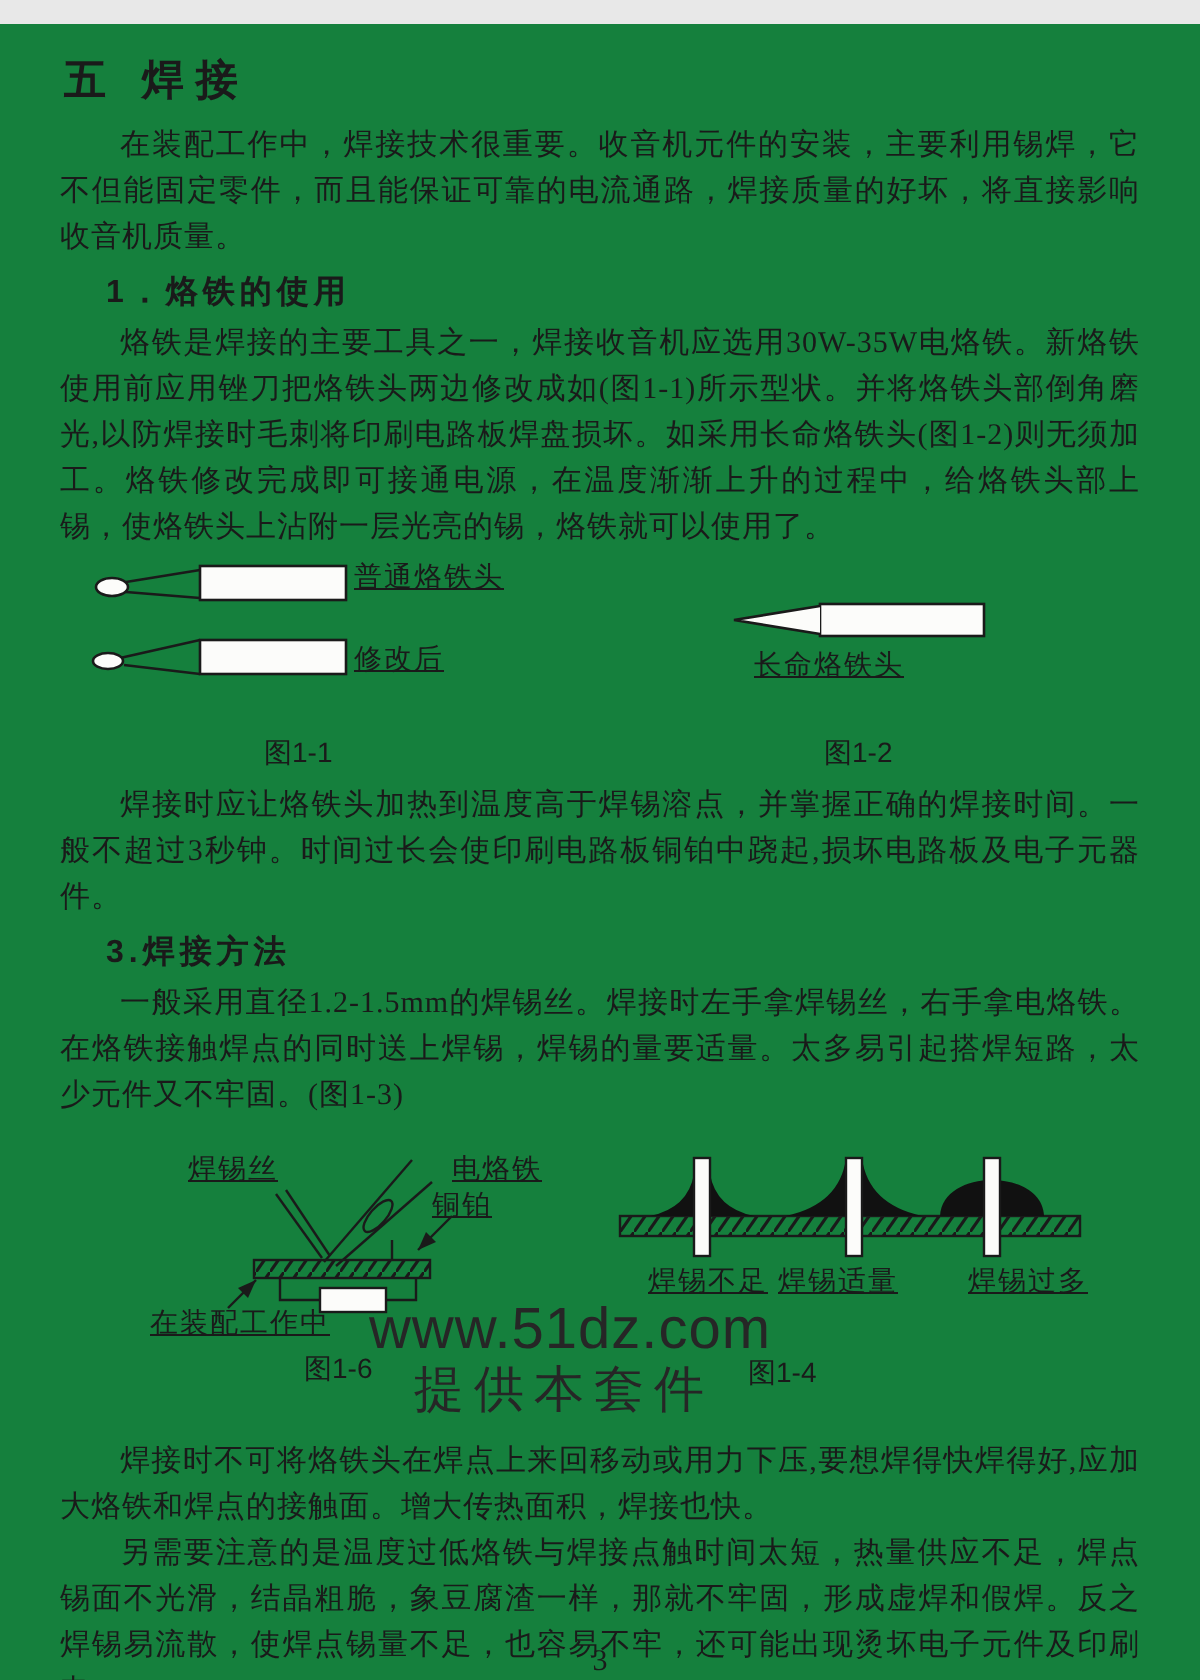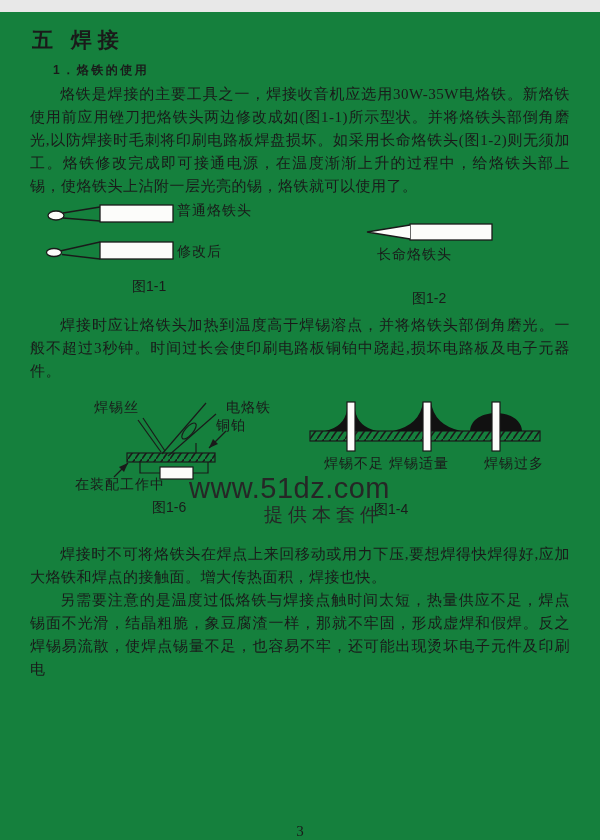--- a/index.html
+++ b/index.html
@@ -22,66 +22,68 @@
   }
   p.body-par{
     font-size:15px;line-height:23px;
     text-align:justify;
     text-indent:2em;
     margin:0;
     letter-spacing:0.5px;
   }
   h2.sec-head{
     font-family:"Liberation Sans", sans-serif;
-    font-size:12px;font-weight:bold;
+    font-size:16px;font-weight:bold;
     letter-spacing:2.5px;
     margin:5px 0 4px 23px;
   }
   .figrow{position:relative;width:540px;}
   .figrow1{height:110px;margin:4px 0 2px 0;}
   .figrow2{height:150px;margin:6px 0 4px 0;}
   .figrow svg{position:absolute;left:0;top:0;}
   .fig-label{
     position:absolute;
     font-family:"Liberation Serif", serif;
     font-size:14px;
     white-space:nowrap;
     letter-spacing:1px;
+    text-decoration:underline;
   }
   .fig-caption{
     position:absolute;
     font-family:"Liberation Sans", sans-serif;
     font-size:14px;
     white-space:nowrap;
   }
   .watermark{
     position:absolute;
     color:#262626;
     font-family:"Liberation Sans", sans-serif;
-    text-align:right;
+    text-align:center;
     z-index:5;
     line-height:1.05;
   }
   .wm1{left:150px;top:84px;width:210px;font-size:29px;letter-spacing:0.5px;}
-  .wm2{left:194px;top:116px;width:160px;font-size:19px;letter-spacing:5px;}
+  .wm2{left:172px;top:116px;width:160px;font-size:25px;letter-spacing:5px;}
   .page-number{
     position:absolute;
     left:0;right:0;bottom:12px;
     text-align:center;
     font-size:15px;
     font-family:"Liberation Serif", serif;
   }
 </style>
 </head>
 <body>
 
 <div class="page">
 
   <h1 class="doc-title">五  焊接</h1>
 
+  <p class="body-par">在装配工作中，焊接技术很重要。收音机元件的安装，主要利用锡焊，它不但能固定零件，而且能保证可靠的电流通路，焊接质量的好坏，将直接影响收音机质量。</p>
 
   <h2 class="sec-head">1．烙铁的使用</h2>
   <p class="body-par">烙铁是焊接的主要工具之一，焊接收音机应选用30W-35W电烙铁。新烙铁使用前应用锉刀把烙铁头两边修改成如(图1-1)所示型状。并将烙铁头部倒角磨光,以防焊接时毛刺将印刷电路板焊盘损坏。如采用长命烙铁头(图1-2)则无须加工。烙铁修改完成即可接通电源，在温度渐渐上升的过程中，给烙铁头部上锡，使烙铁头上沾附一层光亮的锡，烙铁就可以使用了。</p>
 
   <div class="figrow figrow1">
     <svg width="540" height="110" viewBox="0 0 540 110">
       <g stroke="#1a1a1a" stroke-width="1.3" fill="none">
 
         <rect x="70" y="3" width="73" height="17" fill="#fcfcfa"></rect>
         <path d="M70,5 L33,11"></path>
@@ -93,26 +95,28 @@
         <path d="M70,57 L32,52.5"></path>
         <ellipse cx="24" cy="50.5" rx="7.5" ry="4" fill="#fcfcfa"></ellipse>
 
         <rect x="380" y="22" width="82" height="16" fill="#fcfcfa"></rect>
         <path d="M380,23 L337,30 L380,37" fill="#fcfcfa"></path>
       </g>
     </svg>
     <span class="fig-label" style="left:147px;top:0px">普通烙铁头</span>
     <span class="fig-label" style="left:147px;top:41px">修改后</span>
     <span class="fig-label" style="left:347px;top:44px">长命烙铁头</span>
-    <span class="fig-caption" style="left:102px;top:76px">图1-1</span>
+    <span class="fig-caption" style="left:102px;top:88px">图1-1</span>
     <span class="fig-caption" style="left:382px;top:88px">图1-2</span>
   </div>
 
-  <p class="body-par">焊接时应让烙铁头加热到温度高于焊锡溶点，并将烙铁头部倒角磨光。一般不超过3秒钟。时间过长会使印刷电路板铜铂中跷起,损坏电路板及电子元器件。</p>
+  <p class="body-par">焊接时应让烙铁头加热到温度高于焊锡溶点，并掌握正确的焊接时间。一般不超过3秒钟。时间过长会使印刷电路板铜铂中跷起,损坏电路板及电子元器件。</p>
 
+  <h2 class="sec-head">3.焊接方法</h2>
+  <p class="body-par">一般采用直径1.2-1.5mm的焊锡丝。焊接时左手拿焊锡丝，右手拿电烙铁。在烙铁接触焊点的同时送上焊锡，焊锡的量要适量。太多易引起搭焊短路，太少元件又不牢固。(图1-3)</p>
 
   <div class="figrow figrow2">
     <svg width="540" height="150" viewBox="0 0 540 150">
       <defs>
         <pattern id="hatch" width="7" height="10" patternUnits="userSpaceOnUse">
           <path d="M0,10 L7,0" stroke="#1a1a1a" stroke-width="1.6"></path>
         </pattern>
       </defs>
 
       <g stroke="#1a1a1a" stroke-width="1.2" fill="none">

